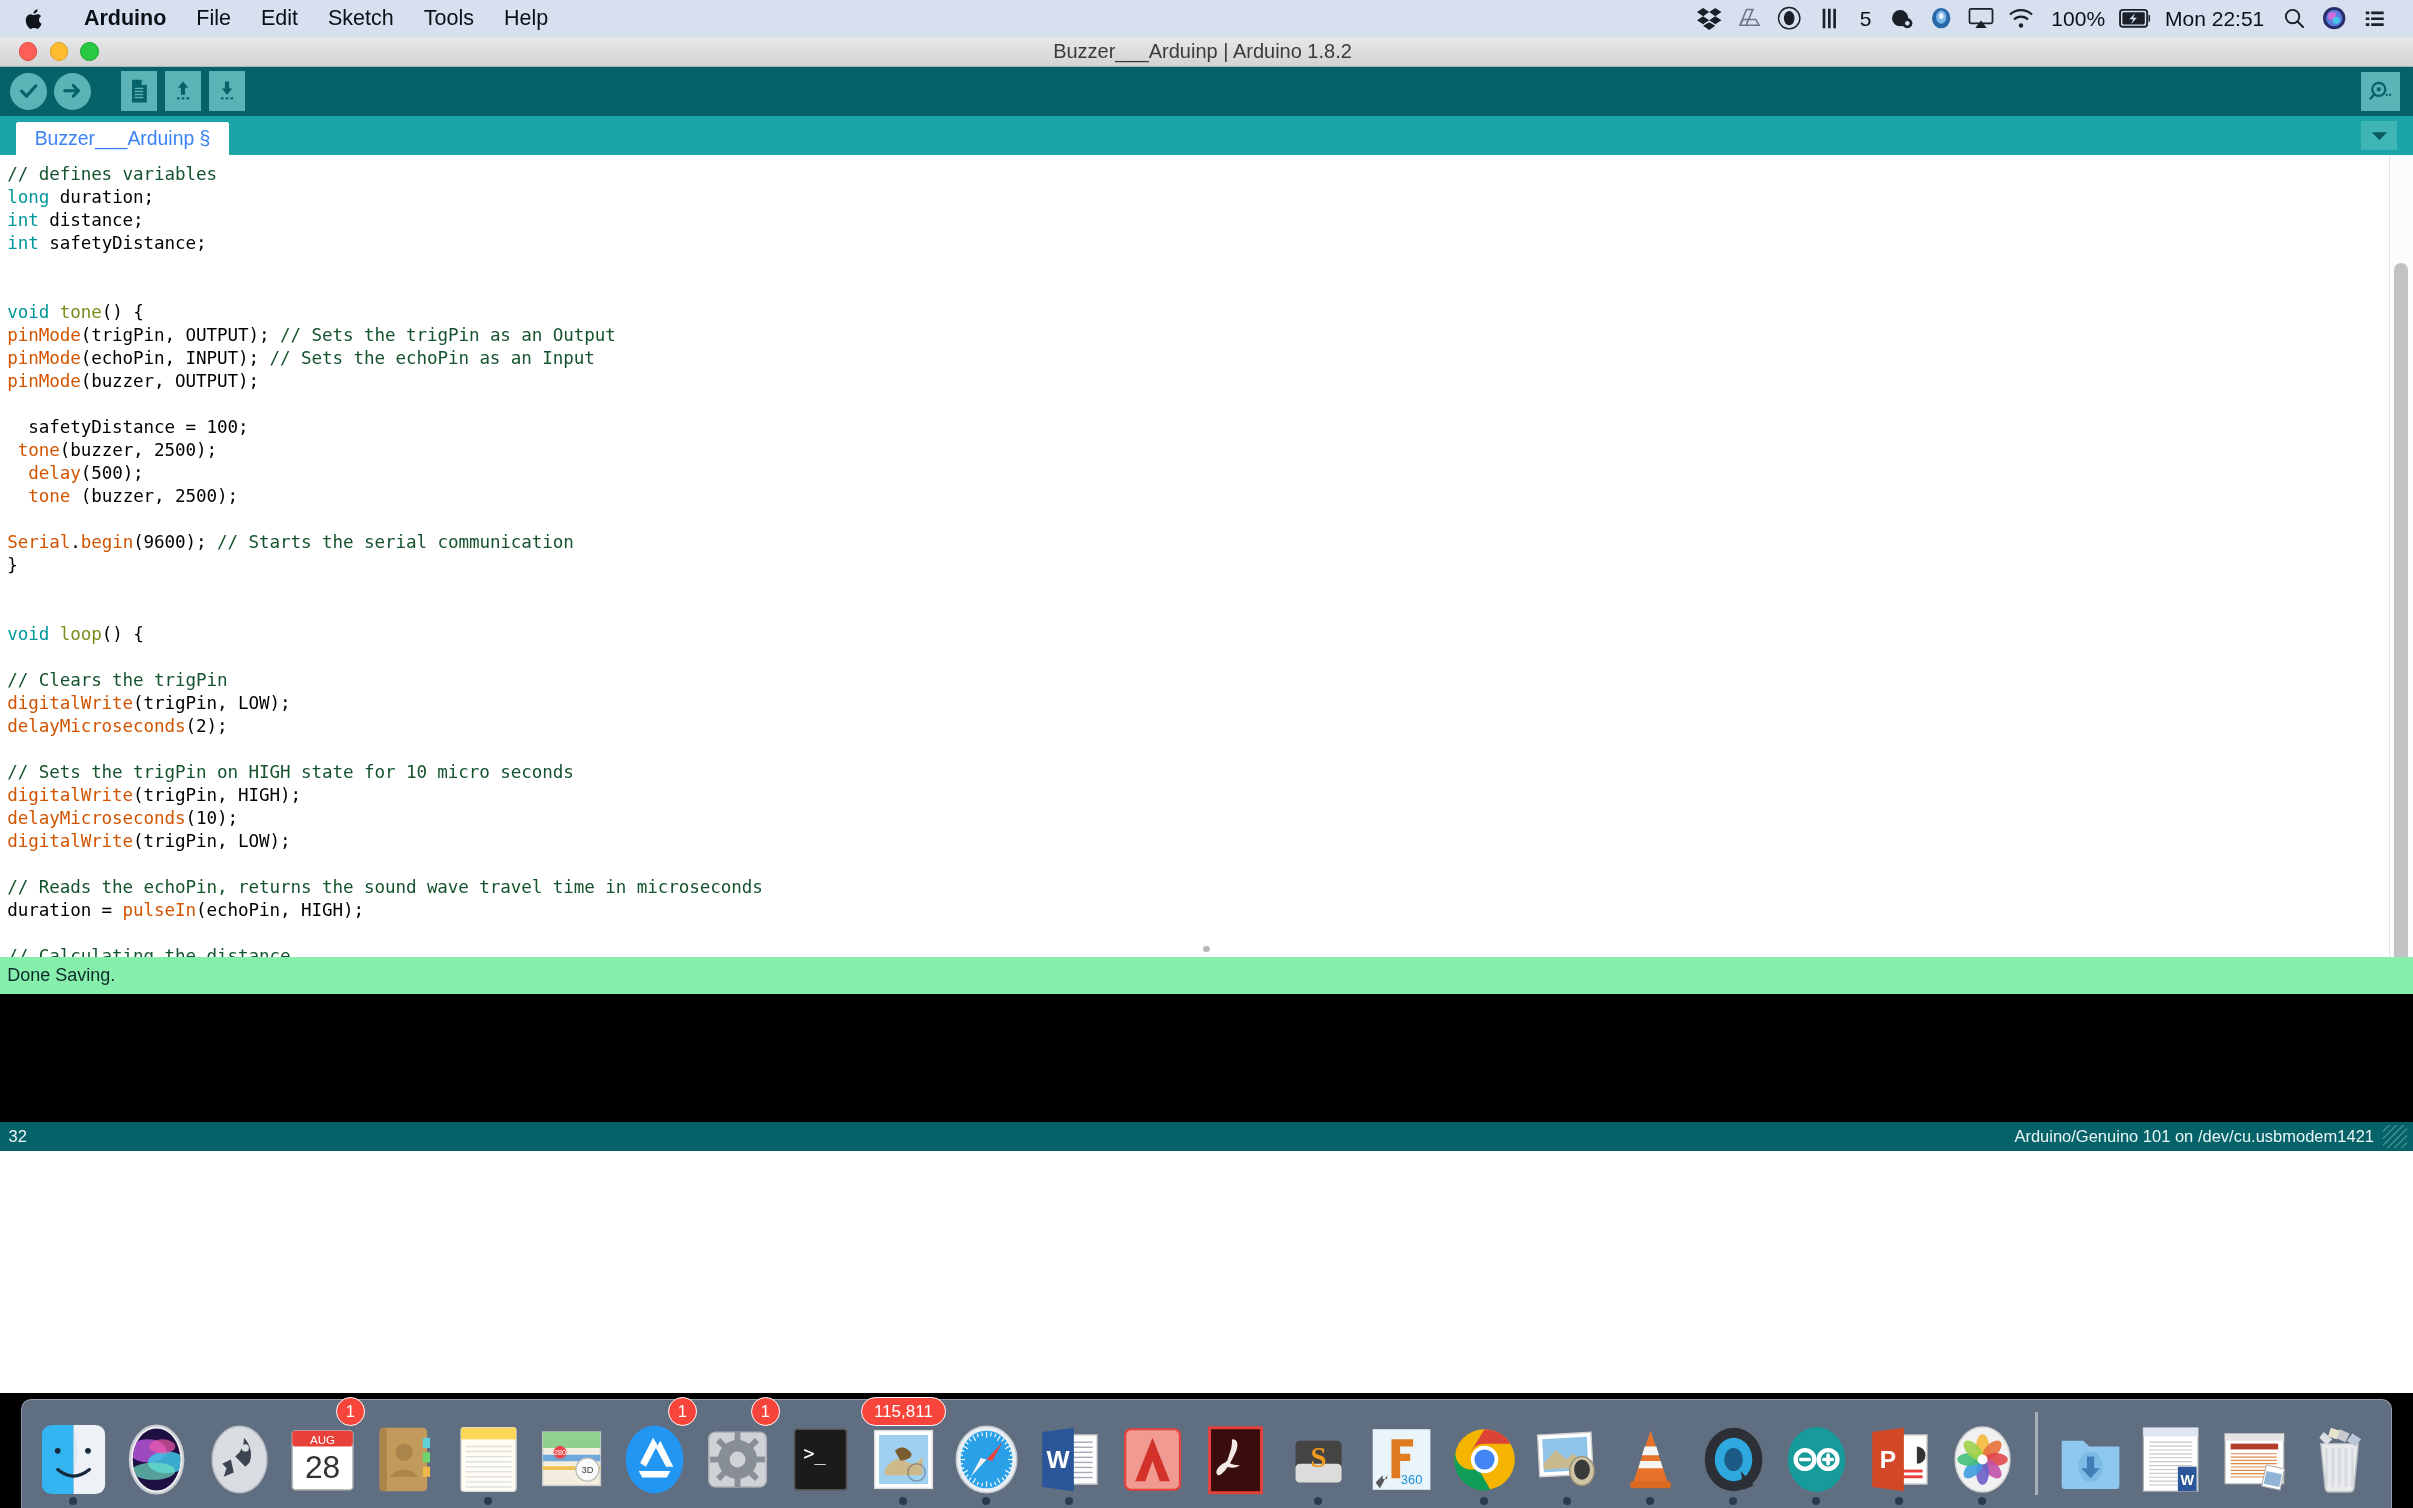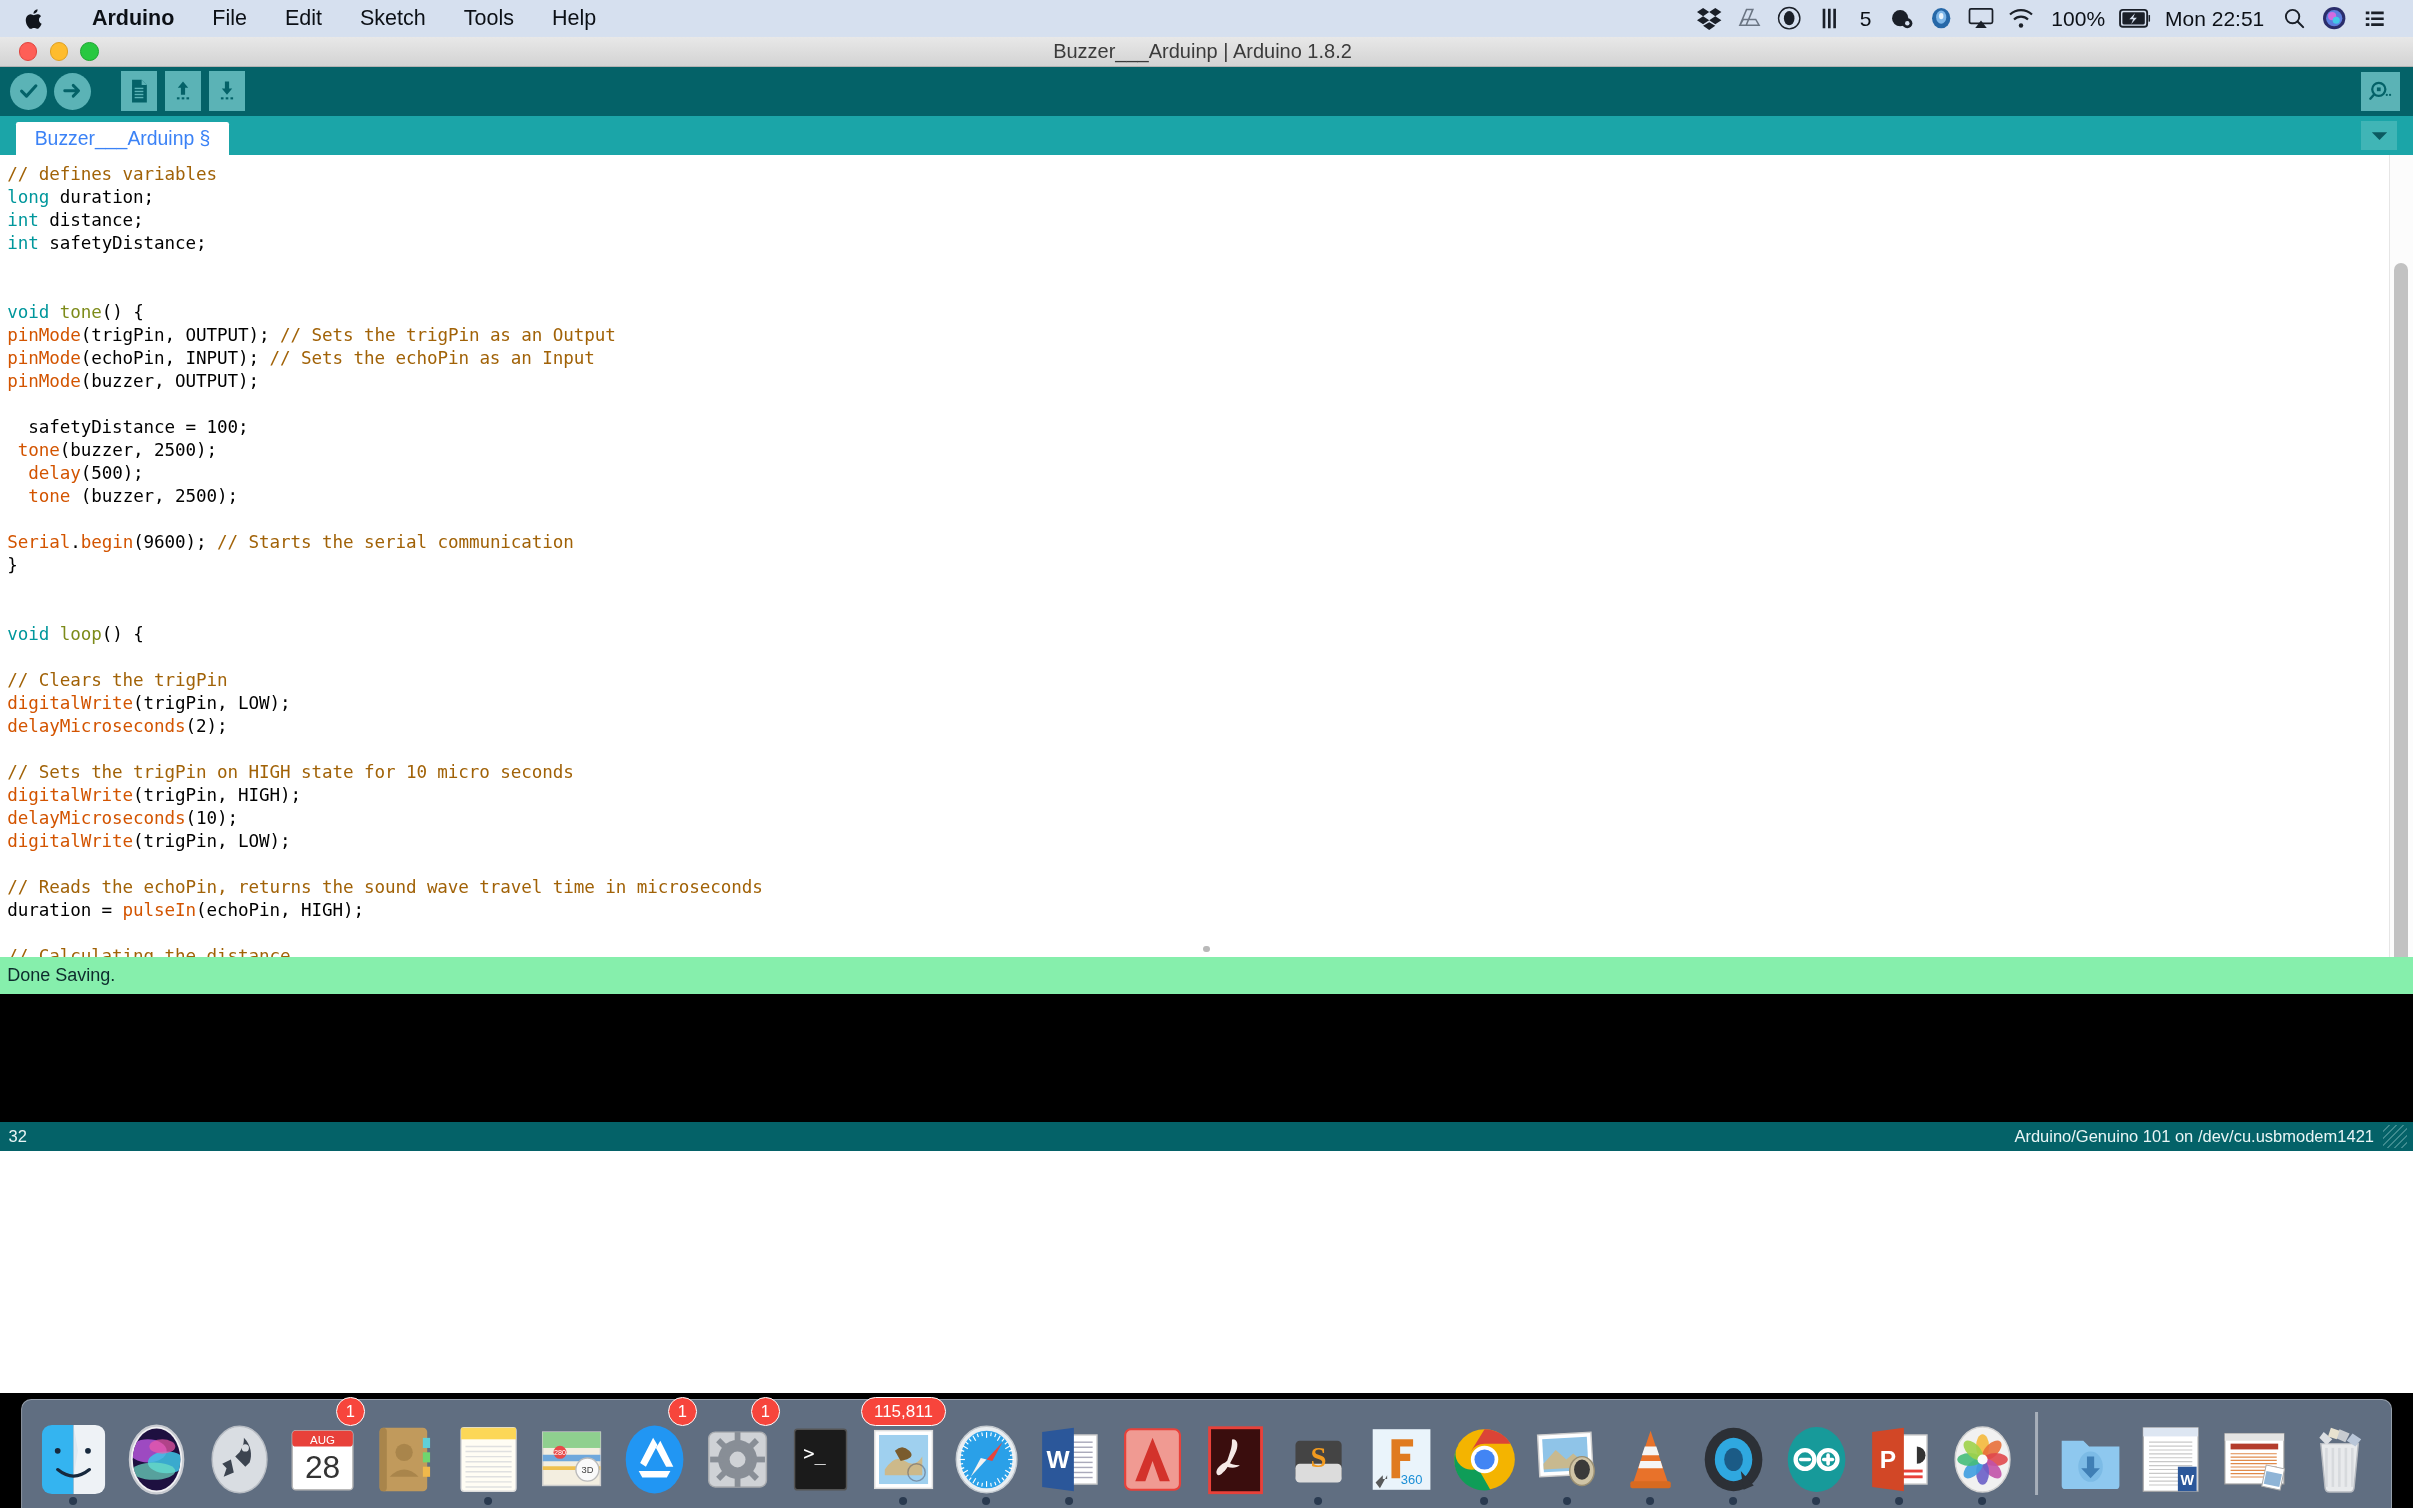--- a/index.html
+++ b/index.html
@@ -11,21 +11,21 @@
   }
   #screen { position: relative; width: 2413px; height: 1508px; background:#000; }
 
   
   .menubar {
     position:absolute; left:0; top:0; width:2413px; height:37px;
     background:#d6e0ef;
     display:flex; align-items:center;
     color:#11151c;
   }
-  .menubar-left { display:flex; align-items:center; height:37px; padding-left:23px;gap:8px; }
+  .menubar-left { display:flex; align-items:center; height:37px; padding-left:23px; }
   .apple-logo { width:24.4px; height:29px; margin-right:21.5px; display:flex; align-items:center; justify-content:center; }
   .menu-item { font-size:21.5px; padding:0 15px; line-height:37px; white-space:nowrap; color:#0c1016; }
   .menu-item.app-name { font-weight:bold; }
   .menubar-right { margin-left:auto; display:flex; align-items:center; height:37px; padding-right:18.7px; gap:0px; }
   .mb-icon { width:40px; height:37px; display:flex; align-items:center; justify-content:center; color:#1a1f28; }
   .mb-text { font-size:21px; padding:0 10px; color:#0c1016; white-space:nowrap; }
 
   
   .window { position:absolute; left:0; top:37px; width:2413px; height:1356px; background:#fff; }
   .titlebar {
@@ -73,21 +73,21 @@
   
   .editor {
     position:relative; width:100%; height:802px; background:#fff; overflow:hidden;
   }
   .code {
     padding:8.6px 0 0 7.2px;
     font-family:"DejaVu Sans Mono","Liberation Mono",monospace;
     font-size:17.6px; line-height:23px;
     white-space:pre; color:#000; letter-spacing:-0.1px;
   }
-  .code .cmt { color:#a16207; }
+  .code .cmt { color:#14532d; }
   .code .kw  { color:#00979c; }
   .code .fn  { color:#d35400; }
   .code .lit { color:#000000; }
   .code .usr { color:#7d8b1a; }
 
   .handle-dot {
     position:absolute; left:1203px; bottom:4.3px; width:6.5px; height:6.5px;
     border-radius:50%; background:#b9b9b9;
   }
   .v-scroll {

